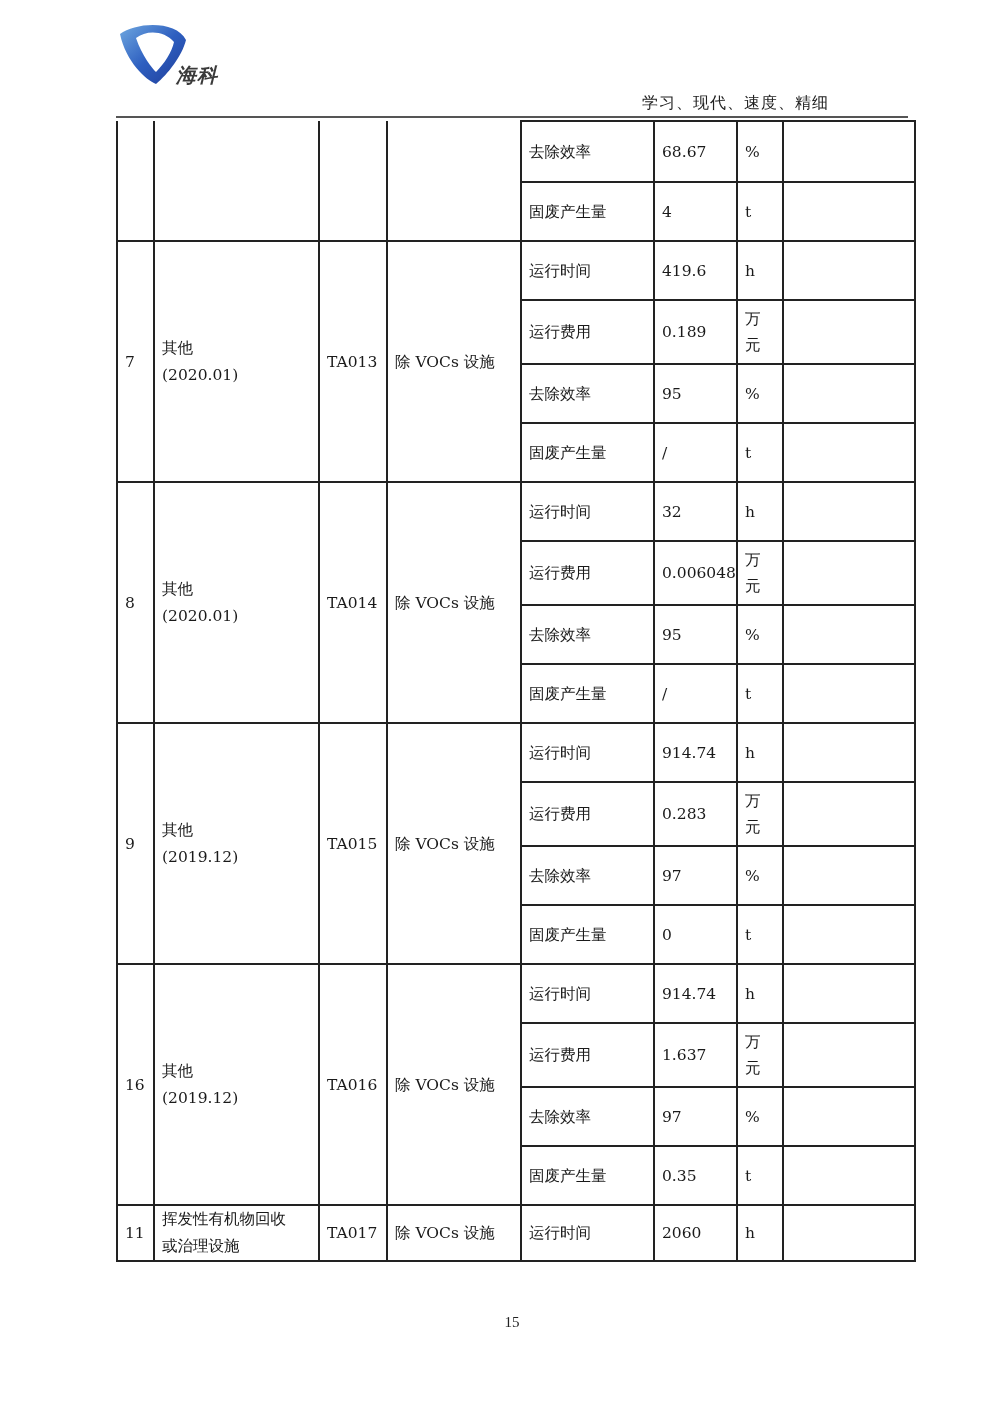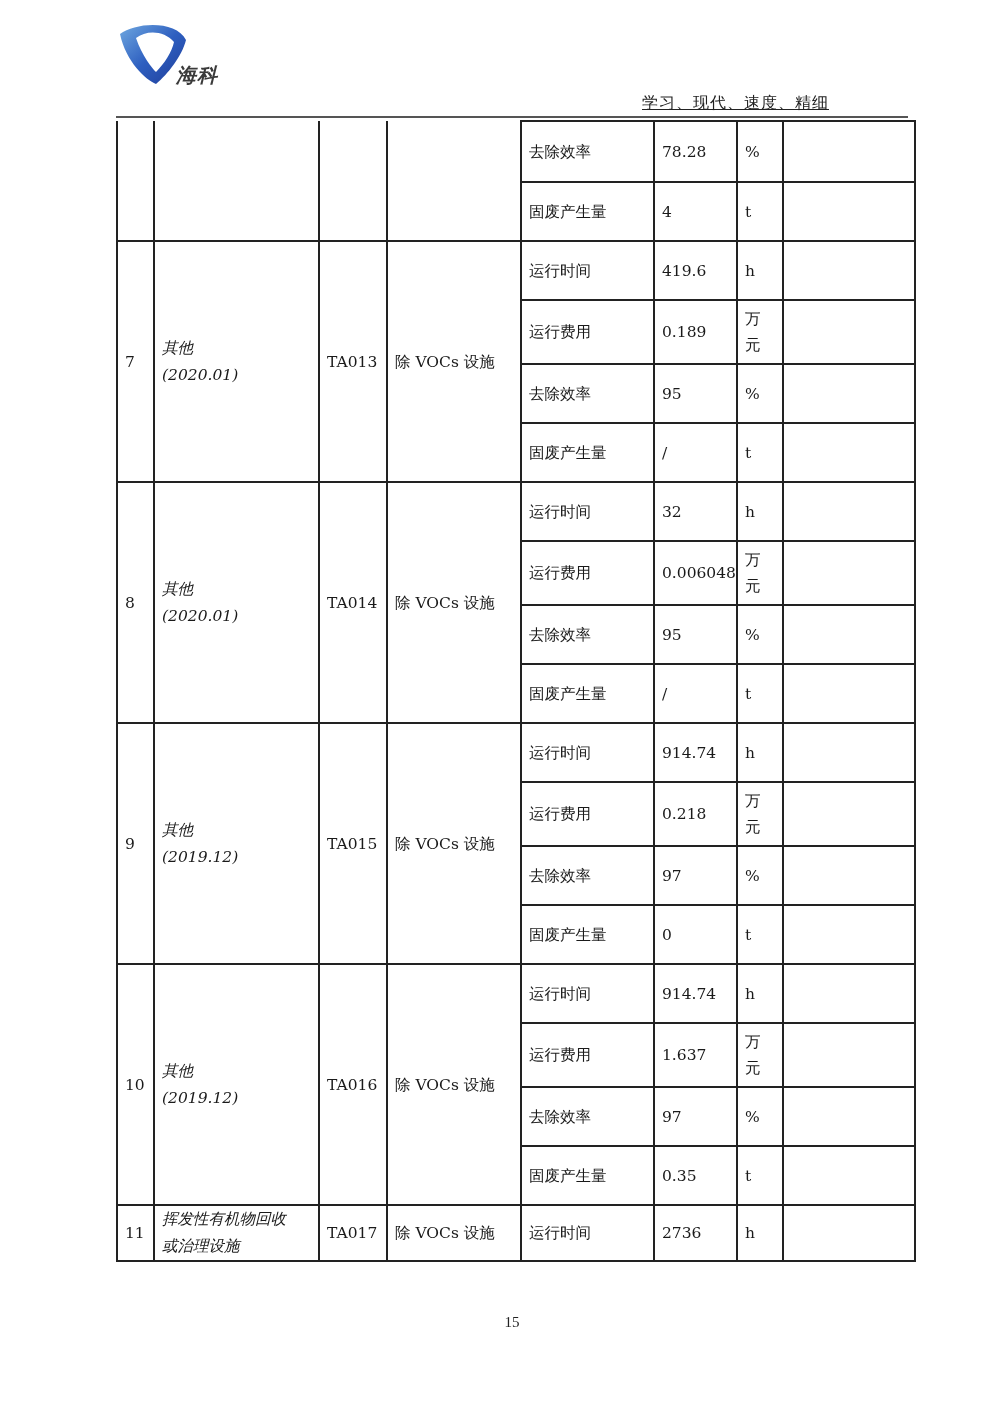--- a/index.html
+++ b/index.html
@@ -1,26 +1,26 @@
 <!DOCTYPE html>
 <html><head>
 <meta charset="utf-8">
 <style>
   html, body { margin: 0; padding: 0; background: #ffffff; }
   body { width: 1000px; height: 1414px; position: relative; overflow: hidden;
          font-family: "DejaVu Serif", "Liberation Serif", serif; color: #1a1a1a; }
   .logo { position: absolute; left: 116px; top: 22px; width: 110px; height: 75px; }
   .logo-text { position: absolute; left: 176px; top: 62px; font-family: "DejaVu Sans", sans-serif;
                font-size: 20px; font-weight: bold; color: #3a3a3a; font-style: italic; letter-spacing: 1px; }
-  .motto { position: absolute; left: 642px; top: 93px; font-size: 16px; letter-spacing: 1px; color: #222; text-decoration: underline; }
+  .motto { position: absolute; left: 642px; top: 93px; font-size: 16px; letter-spacing: 1px; color: #222; }
   .header-rule { position: absolute; left: 116px; top: 116px; width: 792px; height: 2px; background: #555; }
   table.data { position: absolute; left: 116px; top: 120px; border-collapse: collapse; table-layout: fixed; padding-left: 29px; }
   table.data td { border: 2px solid #222; padding: 0 0 0 7px; font-size: 15.5px; vertical-align: middle;
                   line-height: 26px; overflow: hidden; white-space: nowrap; }
-  table.data td.wrap { white-space: normal; line-height: 27px; font-style: italic; }
+  table.data td.wrap { white-space: normal; line-height: 27px; }
   table.data td.first { border-top: none; }
   td.unit2 { line-height: 26px; white-space: normal; }
   .page-num { position: absolute; left: 0; width: 1024px; top: 1314px; text-align: center;
               font-family: "Liberation Serif", serif; font-size: 15px; color: #222; }
 </style>
 </head>
 <body>
 
 <svg class="logo" viewBox="0 0 110 75">
   <defs>
@@ -49,21 +49,21 @@
       <col style="width:132px">
   </colgroup>
   <tbody>
 
     <tr style="height:61px">
       <td class="first" rowspan="2"></td>
       <td class="first" rowspan="2"></td>
       <td class="first" rowspan="2"></td>
       <td class="first" rowspan="2"></td>
       <td>去除效率</td>
-      <td>78.28</td>
+      <td>68.67</td>
       <td>%</td>
       <td></td>
     </tr>
     <tr style="height:59px">
       <td>固废产生量</td>
       <td>4</td>
       <td>t</td>
       <td></td>
     </tr>
 
@@ -130,39 +130,39 @@
       <td rowspan="4" class="wrap"><span>其他</span><br><span>(2019.12)</span></td>
       <td rowspan="4">TA015</td>
       <td rowspan="4">除 VOCs 设施</td>
       <td>运行时间</td>
       <td>914.74</td>
       <td>h</td>
       <td></td>
     </tr>
     <tr style="height:64px">
       <td>运行费用</td>
-      <td>0.218</td>
+      <td>0.283</td>
       <td class="unit2"><span>万</span><br><span>元</span></td>
       <td></td>
     </tr>
     <tr style="height:59px">
       <td>去除效率</td>
       <td>97</td>
       <td>%</td>
       <td></td>
     </tr>
     <tr style="height:59px">
       <td>固废产生量</td>
       <td>0</td>
       <td>t</td>
       <td></td>
     </tr>
 
     <tr style="height:59px">
-      <td rowspan="4">10</td>
+      <td rowspan="4">16</td>
       <td rowspan="4" class="wrap"><span>其他</span><br><span>(2019.12)</span></td>
       <td rowspan="4">TA016</td>
       <td rowspan="4">除 VOCs 设施</td>
       <td>运行时间</td>
       <td>914.74</td>
       <td>h</td>
       <td></td>
     </tr>
     <tr style="height:64px">
       <td>运行费用</td>
@@ -182,20 +182,20 @@
       <td>t</td>
       <td></td>
     </tr>
 
     <tr style="height:53px">
       <td>11</td>
       <td class="wrap"><span>挥发性有机物回收</span><br><span>或治理设施</span></td>
       <td>TA017</td>
       <td>除 VOCs 设施</td>
       <td>运行时间</td>
-      <td>2736</td>
+      <td>2060</td>
       <td>h</td>
       <td></td>
     </tr>
   </tbody>
 </table>
 
 <div class="page-num">15</div>
 
 </body></html>

